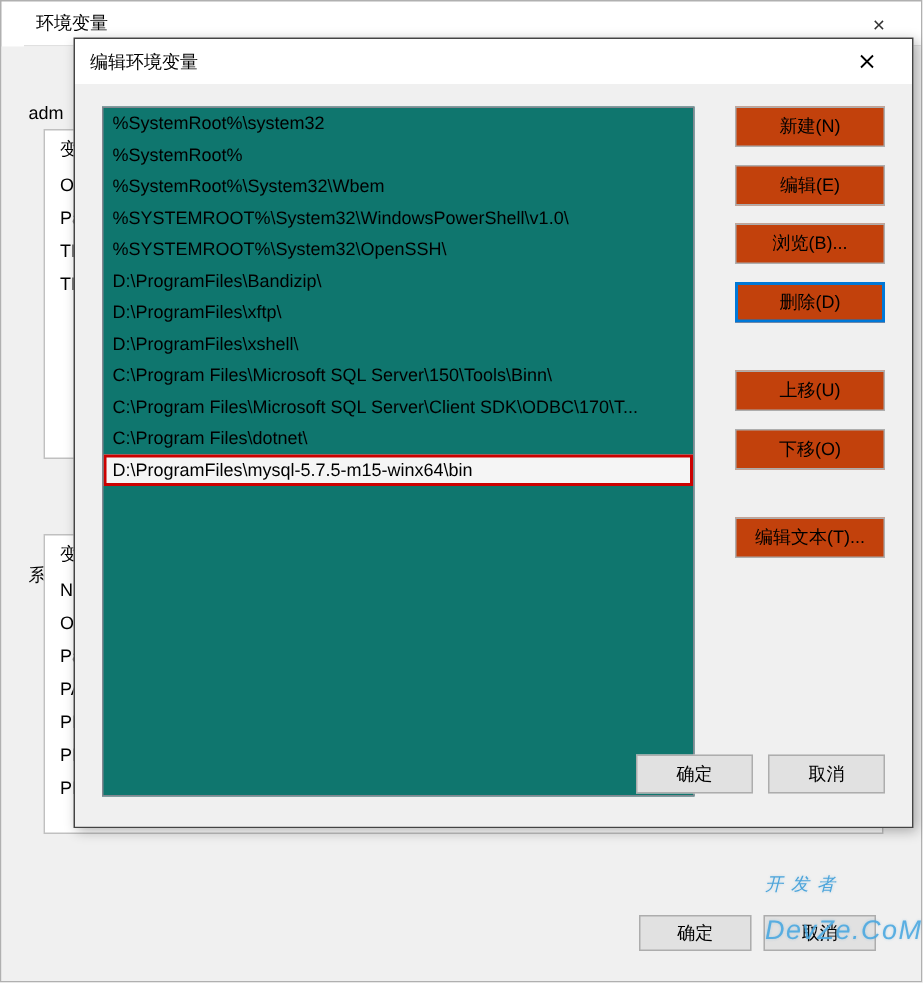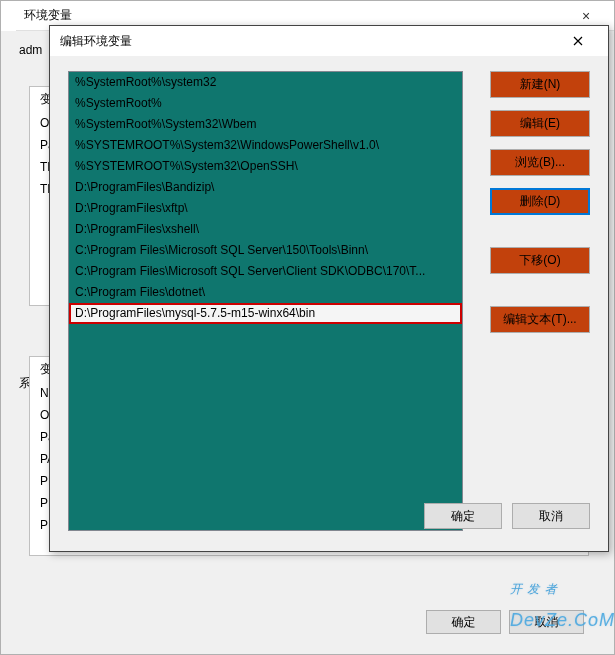--- a/index.html
+++ b/index.html
@@ -4,21 +4,21 @@
   <style>
     * { box-sizing: border-box; margin: 0; padding: 0; font-family: "Microsoft YaHei", "Segoe UI", sans-serif; font-size: 12px; }
     body { background: #fff; width: 615px; height: 655px; position: relative; overflow: hidden; }
     
     
     .outer-dialog { position: absolute; top: 0; left: 0; width: 615px; height: 655px; background: #fff; border: 1px solid #b0b0b0; }
     .outer-titlebar { height: 30px; display: flex; align-items: center; padding: 0 8px; border-bottom: 1px solid #e0e0e0; margin-left: 15px; }
     .outer-titlebar .title { flex: 1; color: #000; }
     .outer-titlebar .close-btn { width: 40px; height: 28px; display: flex; align-items: center; justify-content: center; color: #333; font-size: 14px; }
     .outer-body { position: relative; padding: 15px 20px; height: calc(100% - 30px); background: #f0f0f0; }
-    .outer-body .section-label { position: absolute; left: 18px; top: 12px; color: #000; }
+    .outer-body .section-label { position: absolute; left: 18px; top: 37px; color: #000; }
     .outer-body .section-label2 { position: absolute; left: 18px; top: 300px; color: #000; margin-top: 44px; }
     .outer-panel { position: absolute; left: 28px; top: 55px; width: 560px; height: 220px; background: #fff; border: 1px solid #c0c0c0; }
     .outer-panel2 { position: absolute; left: 28px; top: 325px; width: 560px; height: 200px; background: #fff; border: 1px solid #c0c0c0; }
     .var-row { padding: 4px 10px; color: #000; }
     .outer-buttons { position: absolute; bottom: 20px; right: 30px; display: flex; gap: 8px; }
     .std-btn { min-width: 75px; height: 24px; background: #e1e1e1; border: 1px solid #adadad; color: #000; display: flex; align-items: center; justify-content: center; cursor: pointer; }
     
     
     .inner-dialog { position: absolute; top: 25px; left: 49px; width: 560px; height: 527px; background: #fff; border: 1px solid #444; box-shadow: 2px 2px 8px rgba(0,0,0,0.3); }
     .inner-titlebar { height: 30px; display: flex; align-items: center; padding: 0 10px; background: #fff; }
@@ -108,20 +108,21 @@
         <div class="list-item">C:\Program Files\dotnet\</div>
         <div class="list-item selected">D:\ProgramFiles\mysql-5.7.5-m15-winx64\bin</div>
       </div>
 
     <div class="side-buttons">
       <div class="side-btn">新建(N)</div>
       <div class="side-btn">编辑(E)</div>
       <div class="side-btn">浏览(B)...</div>
       <div class="side-btn active">删除(D)</div>
       <div class="side-gap"></div>
+      <div class="side-btn">上移(U)</div>
       <div class="side-btn">下移(O)</div>
       <div class="side-gap"></div>
       <div class="side-btn">编辑文本(T)...</div>
     </div>
 
     <div class="bottom-buttons">
       <div class="bottom-btn">确定</div>
       <div class="bottom-btn">取消</div>
     </div>
   </div>

